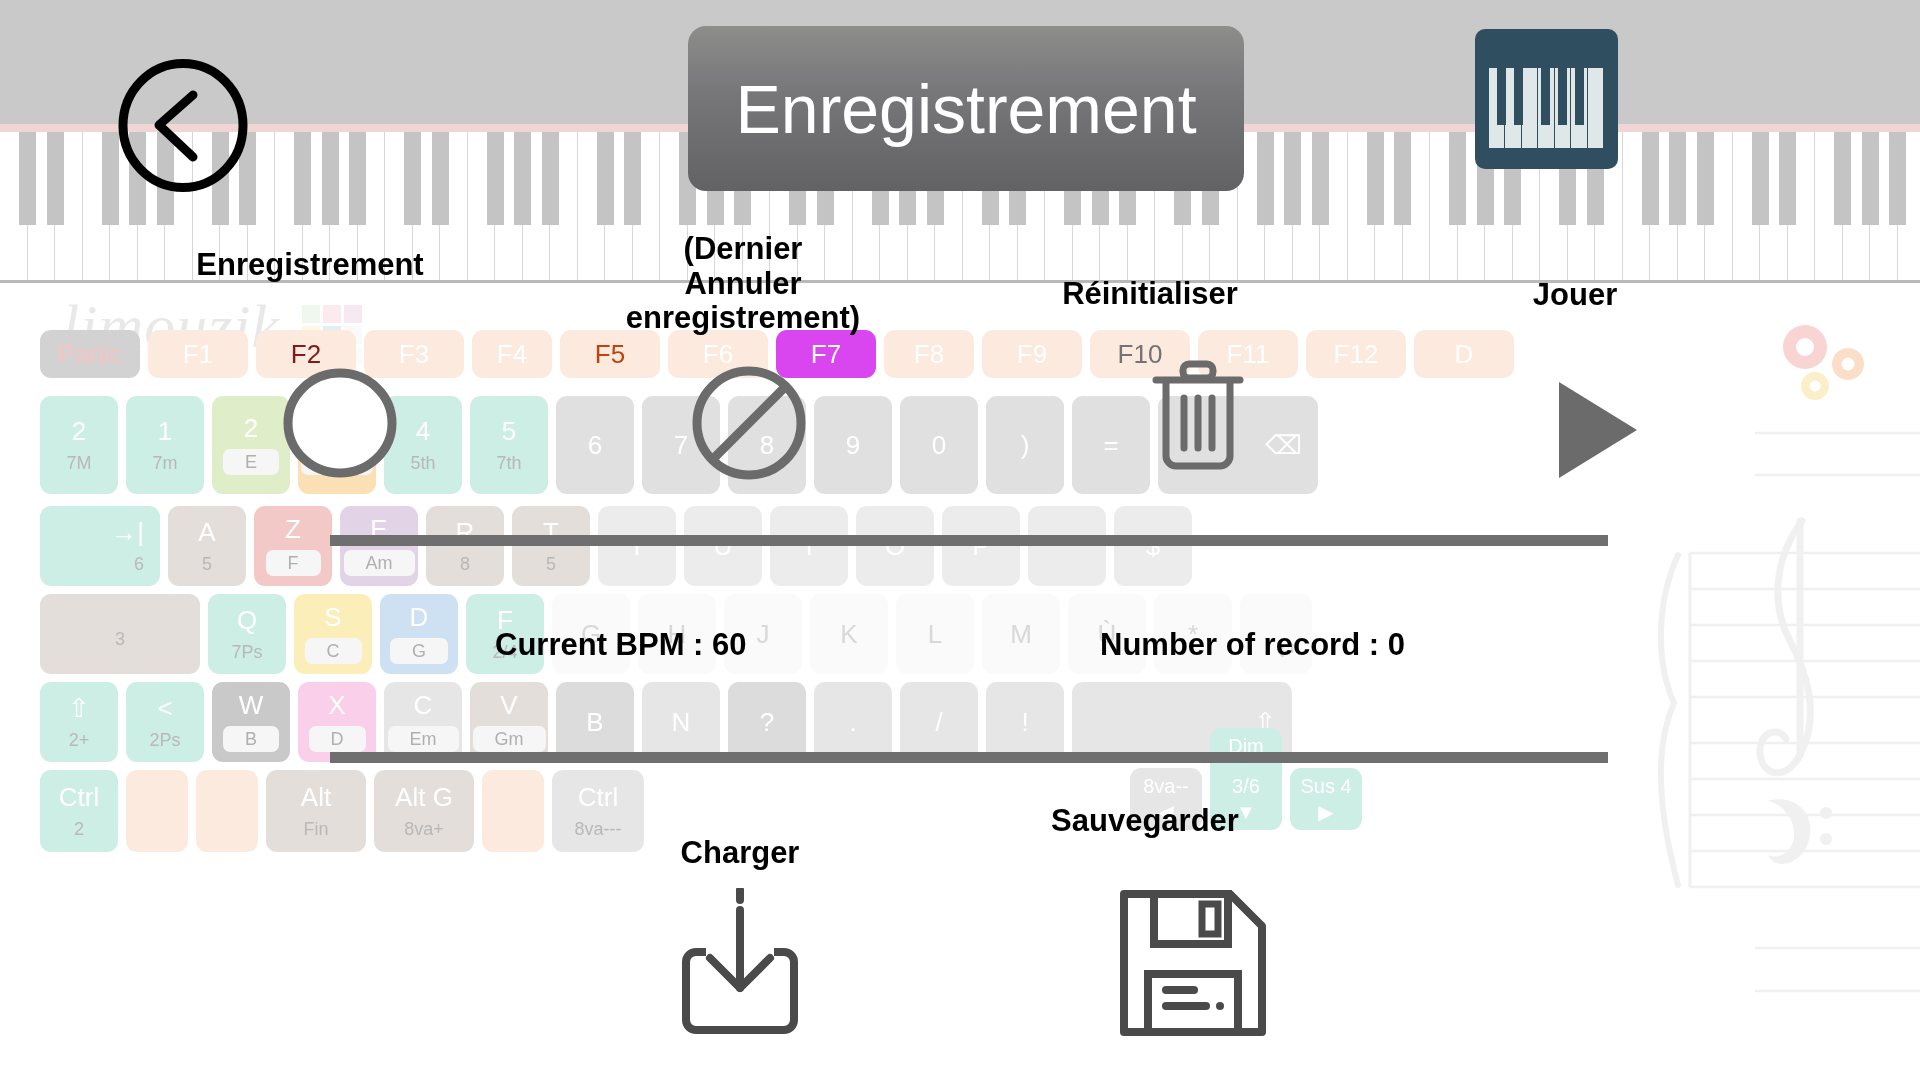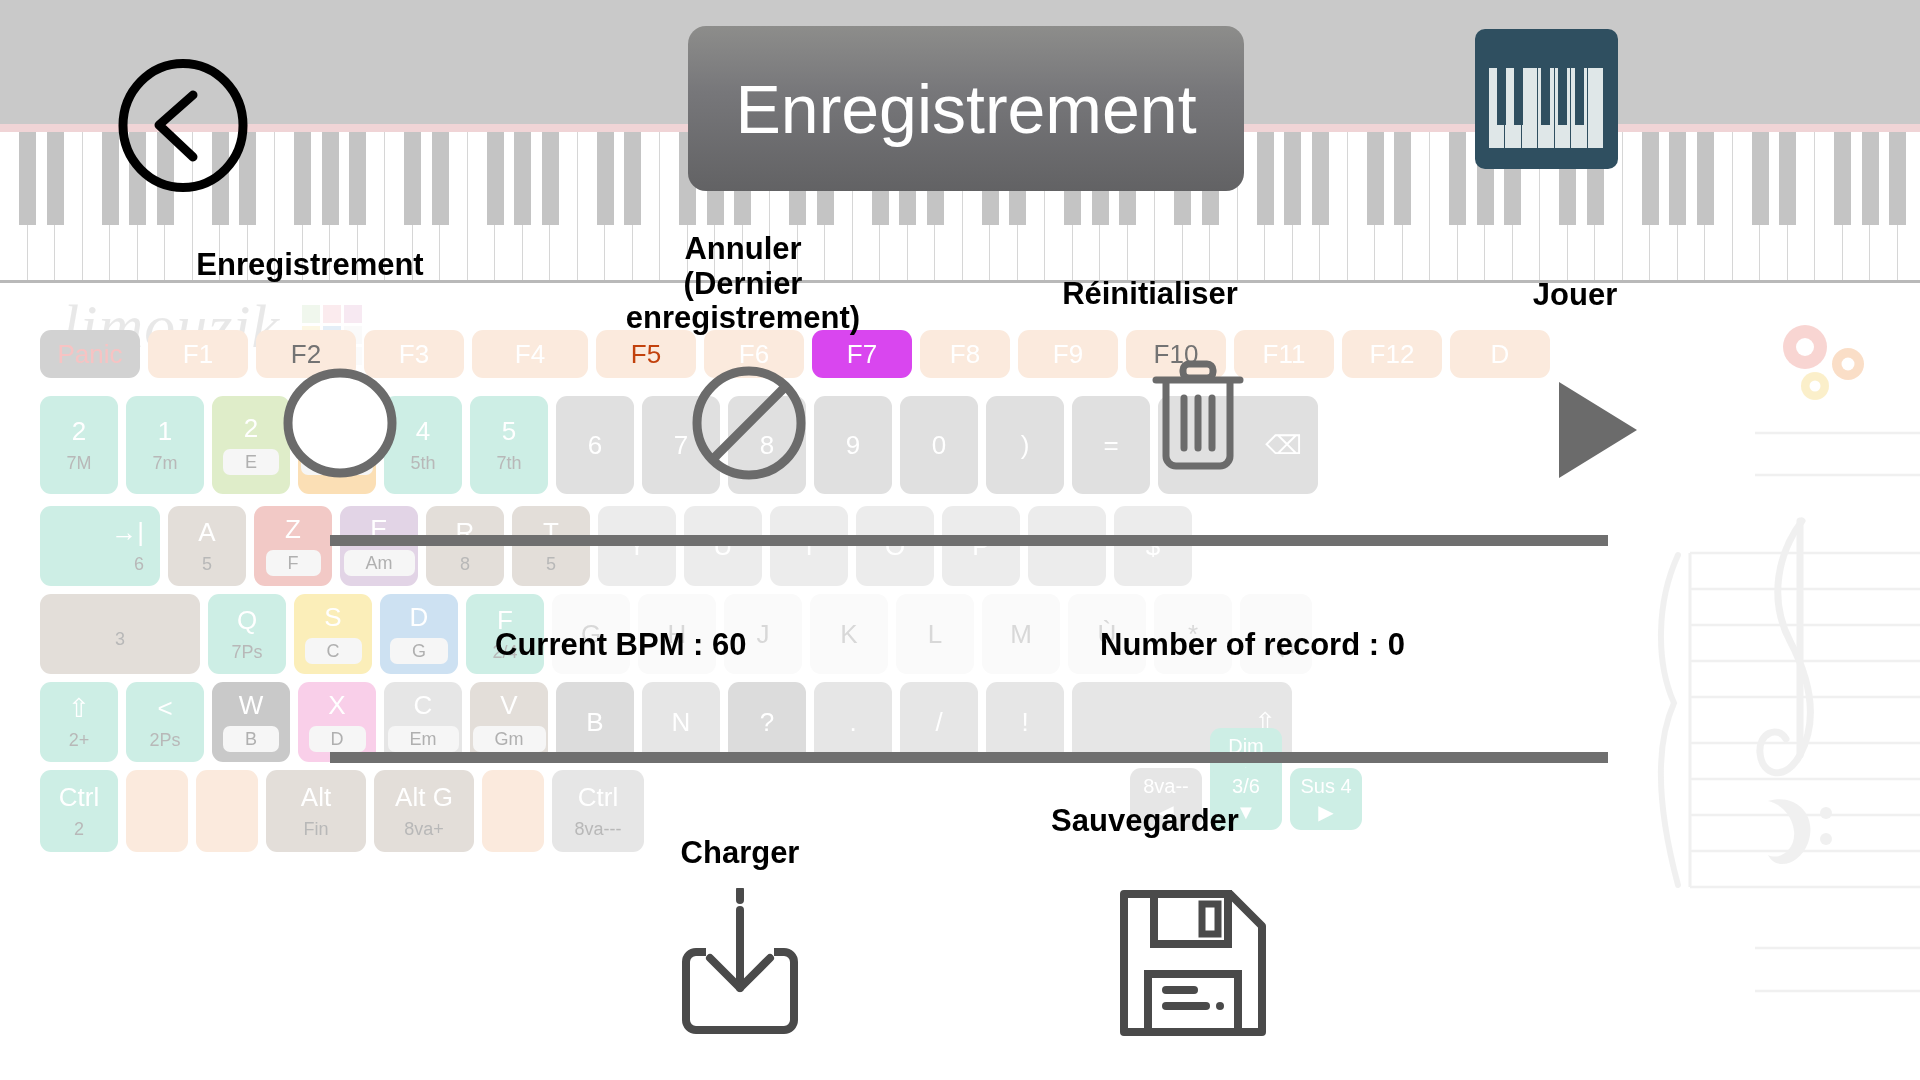--- a/index.html
+++ b/index.html
@@ -362,26 +362,26 @@
 
   <div id="vkeyboard">
     <div class="krow" id="row-fn" style="top:0px;">
         <div class="key" style="background: rgb(210, 210, 210); width: 100px; height: 48px;">
           <span class="main" style="color: rgb(247, 195, 195);">Panic</span>
         </div>
         <div class="key" style="background: rgb(251, 234, 221); width: 100px; height: 48px;">
           <span class="main" style="color: rgb(255, 255, 255);">F1</span>
         </div>
         <div class="key" style="background: rgb(251, 234, 221); width: 100px; height: 48px;">
-          <span class="main" style="color: #737373;">F2</span>
+          <span class="main" style="color: #7f1d1d;">F2</span>
         </div>
         <div class="key" style="background: rgb(251, 234, 221); width: 100px; height: 48px;">
           <span class="main" style="color: rgb(255, 255, 255);">F3</span>
         </div>
-        <div class="key" style="background: rgb(251, 234, 221); width: 116px; height: 48px;">
+        <div class="key" style="background: rgb(251, 234, 221); width: 80px; height: 48px;">
           <span class="main" style="color: rgb(255, 255, 255);">F4</span>
         </div>
         <div class="key" style="background: rgb(251, 234, 221); width: 100px; height: 48px;">
           <span class="main" style="color: #c2410c;">F5</span>
         </div>
         <div class="key" style="background: rgb(251, 234, 221); width: 100px; height: 48px;">
           <span class="main" style="color: rgb(255, 255, 255);">F6</span>
         </div>
         <div class="key" style="background: #d946ef; width: 100px; height: 48px;">
           <span class="main" style="color: rgb(255, 255, 255);">F7</span>
@@ -646,22 +646,22 @@
 <div class="ovlabel" style="left:150px; top:248px; width:320px;">
   <div>Enregistrement</div>
 </div>
 <div class="ov" style="left:280px; top:366px; width:120px; height:115px;">
   <svg width="120" height="115" viewBox="0 0 120 115">
     <ellipse cx="60" cy="57" rx="52" ry="50" fill="#ffffff" stroke="#6b6b6b" stroke-width="9"></ellipse>
   </svg>
 </div>
 
 <div class="ovlabel" style="left:598px; top:232px; width:290px;">
+  <div>(Dernier</div>
   <div>Annuler</div>
-  <div>(Dernier</div>
   <div>enregistrement)</div>
 </div>
 <div class="ov" style="left:690px; top:364px; width:118px; height:118px;">
   <svg width="118" height="118" viewBox="0 0 118 118">
     <circle cx="59" cy="59" r="52" fill="none" stroke="#6b6b6b" stroke-width="9"></circle>
     <line x1="24" y1="94" x2="94" y2="24" stroke="#6b6b6b" stroke-width="9" stroke-linecap="round"></line>
   </svg>
 </div>
 
 <div class="ovlabel" style="left:1000px; top:277px; width:300px;">

